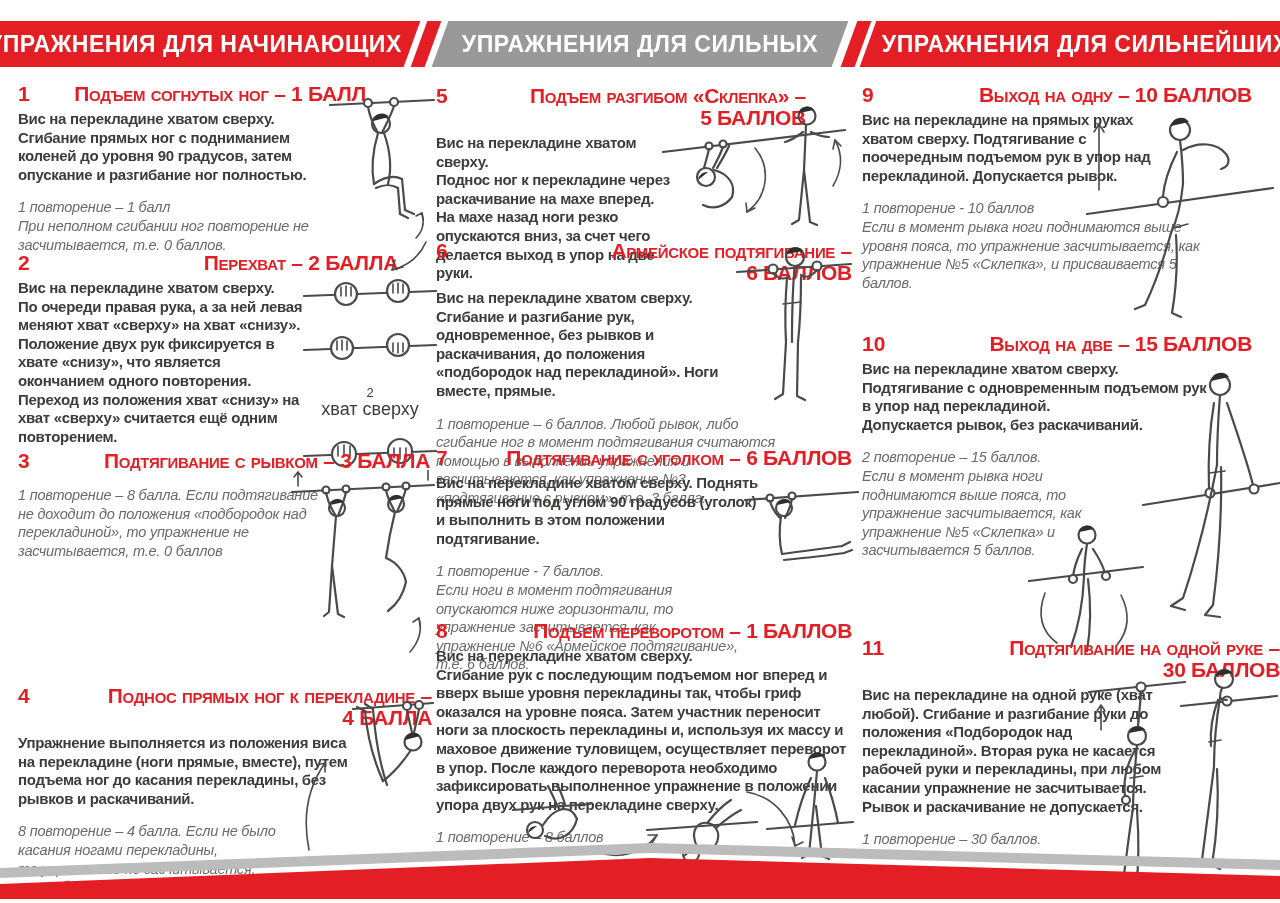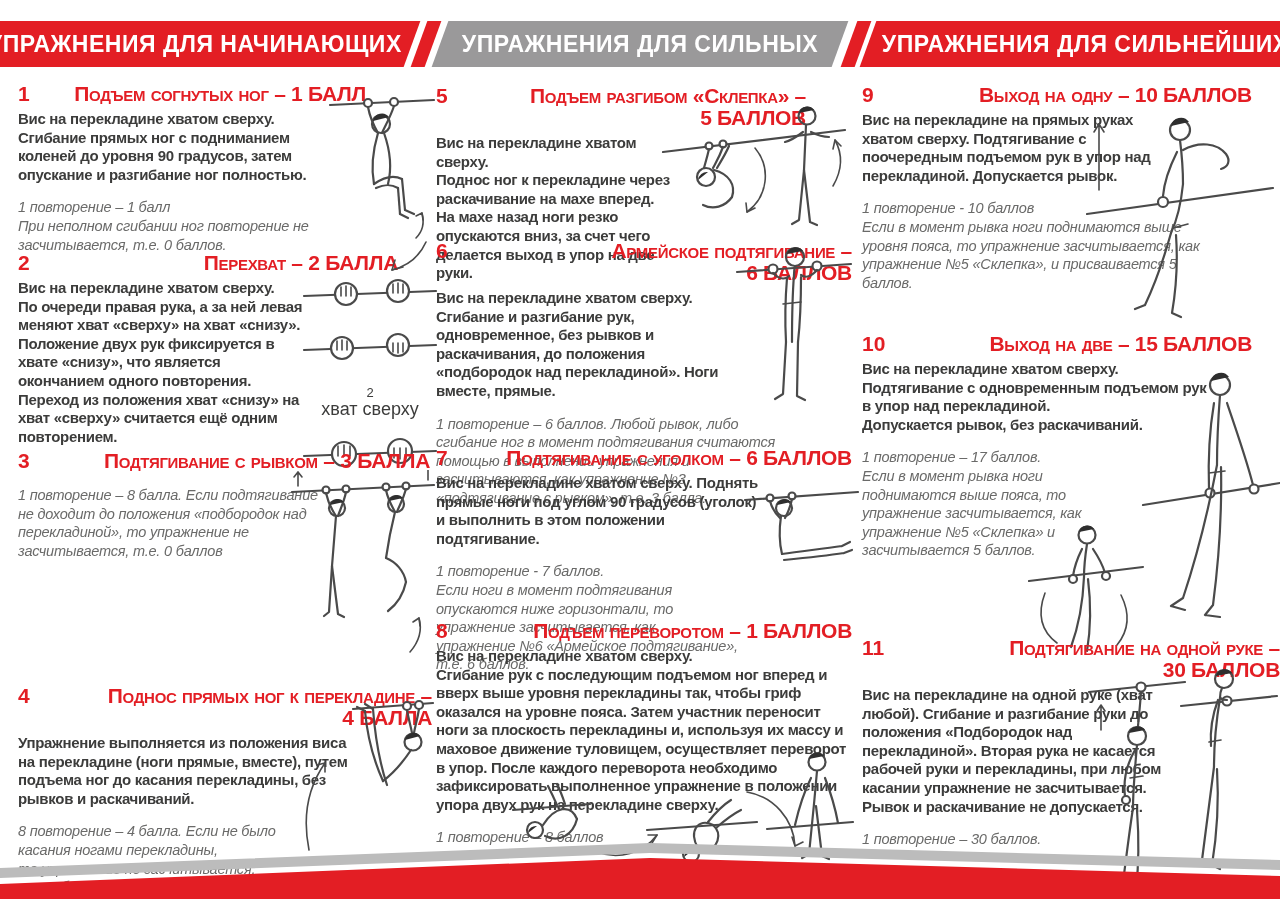--- a/index.html
+++ b/index.html
@@ -392,21 +392,21 @@
     </article>
 
     <article class="ex x10">
       <header class="head">
         <span class="num">10</span>
         <h2 class="title">Выход на две – 15 БАЛЛОВ</h2>
       </header>
       <p class="body">Вис на перекладине хватом сверху.
 Подтягивание с одновременным подъемом рук в упор над перекладиной.
 Допускается рывок, без раскачиваний.</p>
-      <p class="note">1 повторение – 17 баллов.
+      <p class="note">2 повторение – 15 баллов.
 Если в момент рывка ноги поднимаются выше пояса, то упражнение засчитывается, как упражнение №5 «Склепка» и засчитывается 5 баллов.</p>
       <div class="fig f10">
         <svg viewBox="0 0 255 320">
           <circle class="o" cx="195" cy="42" r="10"></circle>
             <path class="hair" d="M186,38 a10,10 0 0 1 18,-4 z"></path>
           <path d="M195,52 C193,78 192,102 192,122"></path>
           <path d="M118,162 L255,140"></path>
           <path d="M189,60 C184,90 183,118 184,146"></path>
             <circle class="fist" cx="185" cy="150" r="4.5"></circle>
           <path d="M202,60 C213,92 222,118 228,142"></path>

